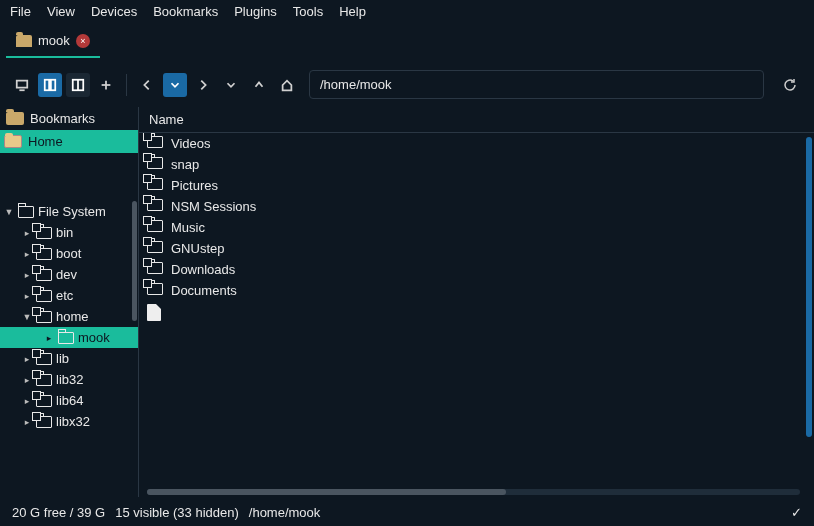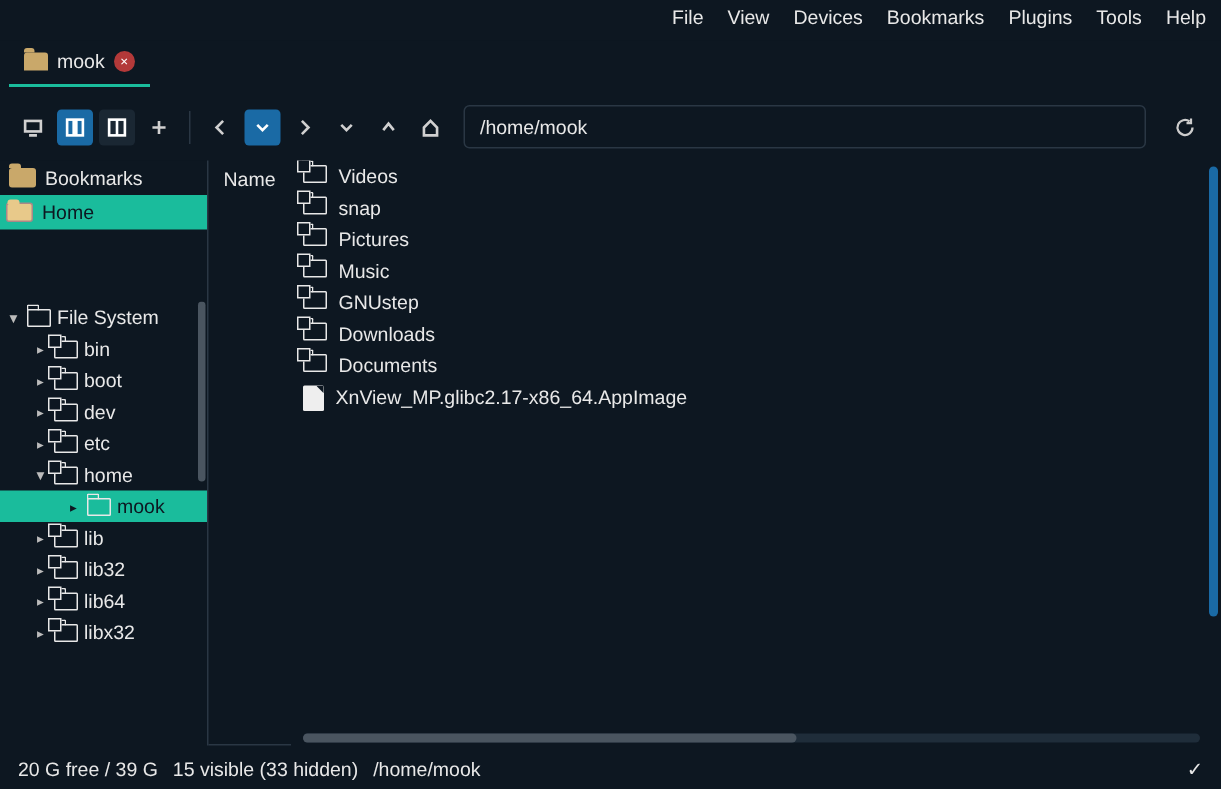--- a/index.html
+++ b/index.html
@@ -1,17 +1,17 @@
 <!DOCTYPE html>
 <html><head>
 <meta charset="utf-8">
 <style>
 * { margin:0; padding:0; box-sizing:border-box; font-family:sans-serif; font-size:13px; color:#e8e8e8; }
 body { width:814px; height:526px; background:#0d1721; overflow:hidden; display:flex; flex-direction:column; }
-.menubar { display:flex; gap:16px; padding:4px 10px 8px; background:#0d1721;justify-content:flex-end; }
+.menubar { display:flex; gap:16px; padding:4px 10px 8px; background:#0d1721; }
 .menubar span { cursor:pointer; }
 .tabstrip { display:flex; align-items:center; padding:0 6px; }
 .tab { display:flex; align-items:center; gap:6px; padding:6px 10px 8px; border-bottom:2px solid #1abc9c; }
 .tab .fld { width:16px; height:12px; background:#c9a86a; border-radius:2px 2px 0 0; position:relative; }
 .tab .fld::before{content:"";position:absolute;top:-3px;left:0;width:7px;height:3px;background:#c9a86a;border-radius:2px 2px 0 0;}
 .tab .close { width:14px; height:14px; border-radius:50%; background:#b33939; display:flex; align-items:center; justify-content:center; font-size:9px; color:#fff; }
 .toolbar { display:flex; align-items:center; gap:4px; padding:12px 10px 8px; }
 .tbtn { width:24px; height:24px; display:flex; align-items:center; justify-content:center; border-radius:3px; background:transparent; cursor:pointer; }
 .tbtn.active { background:#1a6aa5; }
 .tbtn.darkbtn { background:#1a2733; }
@@ -34,21 +34,21 @@
 .tree-scroll{position:absolute;inset:0;overflow:hidden;}
 .tree-thumb{position:absolute;right:1px;top:0;width:5px;height:120px;background:#4a5560;border-radius:3px;}
 .trow { display:flex; align-items:center; gap:4px; padding:3px 4px; white-space:nowrap; cursor:pointer; }
 .trow.sel{background:#1abc9c;}
 .trow.sel span{color:#0d1721;}
 .tri { width:10px; text-align:center; font-size:9px; color:#bbb; }
 .fico { width:16px; height:12px; border:1.5px solid #e8e8e8; border-radius:1px; position:relative; flex-shrink:0; }
 .fico::before{content:"";position:absolute;top:-4px;left:-1.5px;width:6px;height:3px;border:1.5px solid #e8e8e8;border-bottom:none;border-radius:1px 1px 0 0;}
 .fico.link::after{content:"";position:absolute;top:-5px;left:-5px;width:7px;height:7px;background:#0d1721;border:1px solid #e8e8e8;}
 
-.main { flex:1; display:flex; flex-direction:row; min-width:0; position:relative; }
+.main { flex:1; display:flex; flex-direction:column; min-width:0; position:relative; }
 .colhdr { padding:5px 10px; border-bottom:1px solid #2a3744; color:#ccc; }
 .flist { flex:1; overflow:hidden; position:relative; }
 .flist-scroll{position:absolute;right:2px;top:4px;width:6px;height:300px;background:#1a6aa5;border-radius:3px;}
 .frow { display:flex; align-items:flex-start; gap:8px; padding:3px 8px; cursor:pointer; }
 .frow .fico{margin-left:0;}
 .fileico{width:14px;height:17px;background:#eee;border-radius:1px;position:relative;}
 .fileico::before{content:"";position:absolute;top:0;right:0;width:5px;height:5px;background:#0d1721;clip-path:polygon(100% 0,100% 100%,0 0);}
 .hscroll{position:absolute;left:8px;right:14px;bottom:2px;height:6px;background:#1f2d3a;border-radius:3px;}
 .hscroll::before{content:"";position:absolute;left:0;top:0;width:55%;height:100%;background:#4a5560;border-radius:3px;}
 
@@ -228,37 +228,40 @@
           <div class="frow">
             <div class="fico link"></div>
             <span>snap</span>
           </div>
           <div class="frow">
             <div class="fico link"></div>
             <span>Pictures</span>
           </div>
           <div class="frow">
             <div class="fico link"></div>
+            <span>NSM Sessions</span>
+          </div>
+          <div class="frow">
+            <div class="fico link"></div>
             <span>Music</span>
           </div>
           <div class="frow">
             <div class="fico link"></div>
             <span>GNUstep</span>
           </div>
           <div class="frow">
             <div class="fico link"></div>
             <span>Downloads</span>
           </div>
           <div class="frow">
             <div class="fico link"></div>
             <span>Documents</span>
           </div>
           <div class="frow">
             <div class="fileico"></div>
-            <span>XnView_MP.glibc2.17-x86_64.AppImage</span>
           </div>
         </div>
       <div class="hscroll"></div>
       <div class="flist-scroll"></div>
     </div>
   </div>
 </div>
 
 <div class="status">
   <span>20 G free / 39 G</span>

